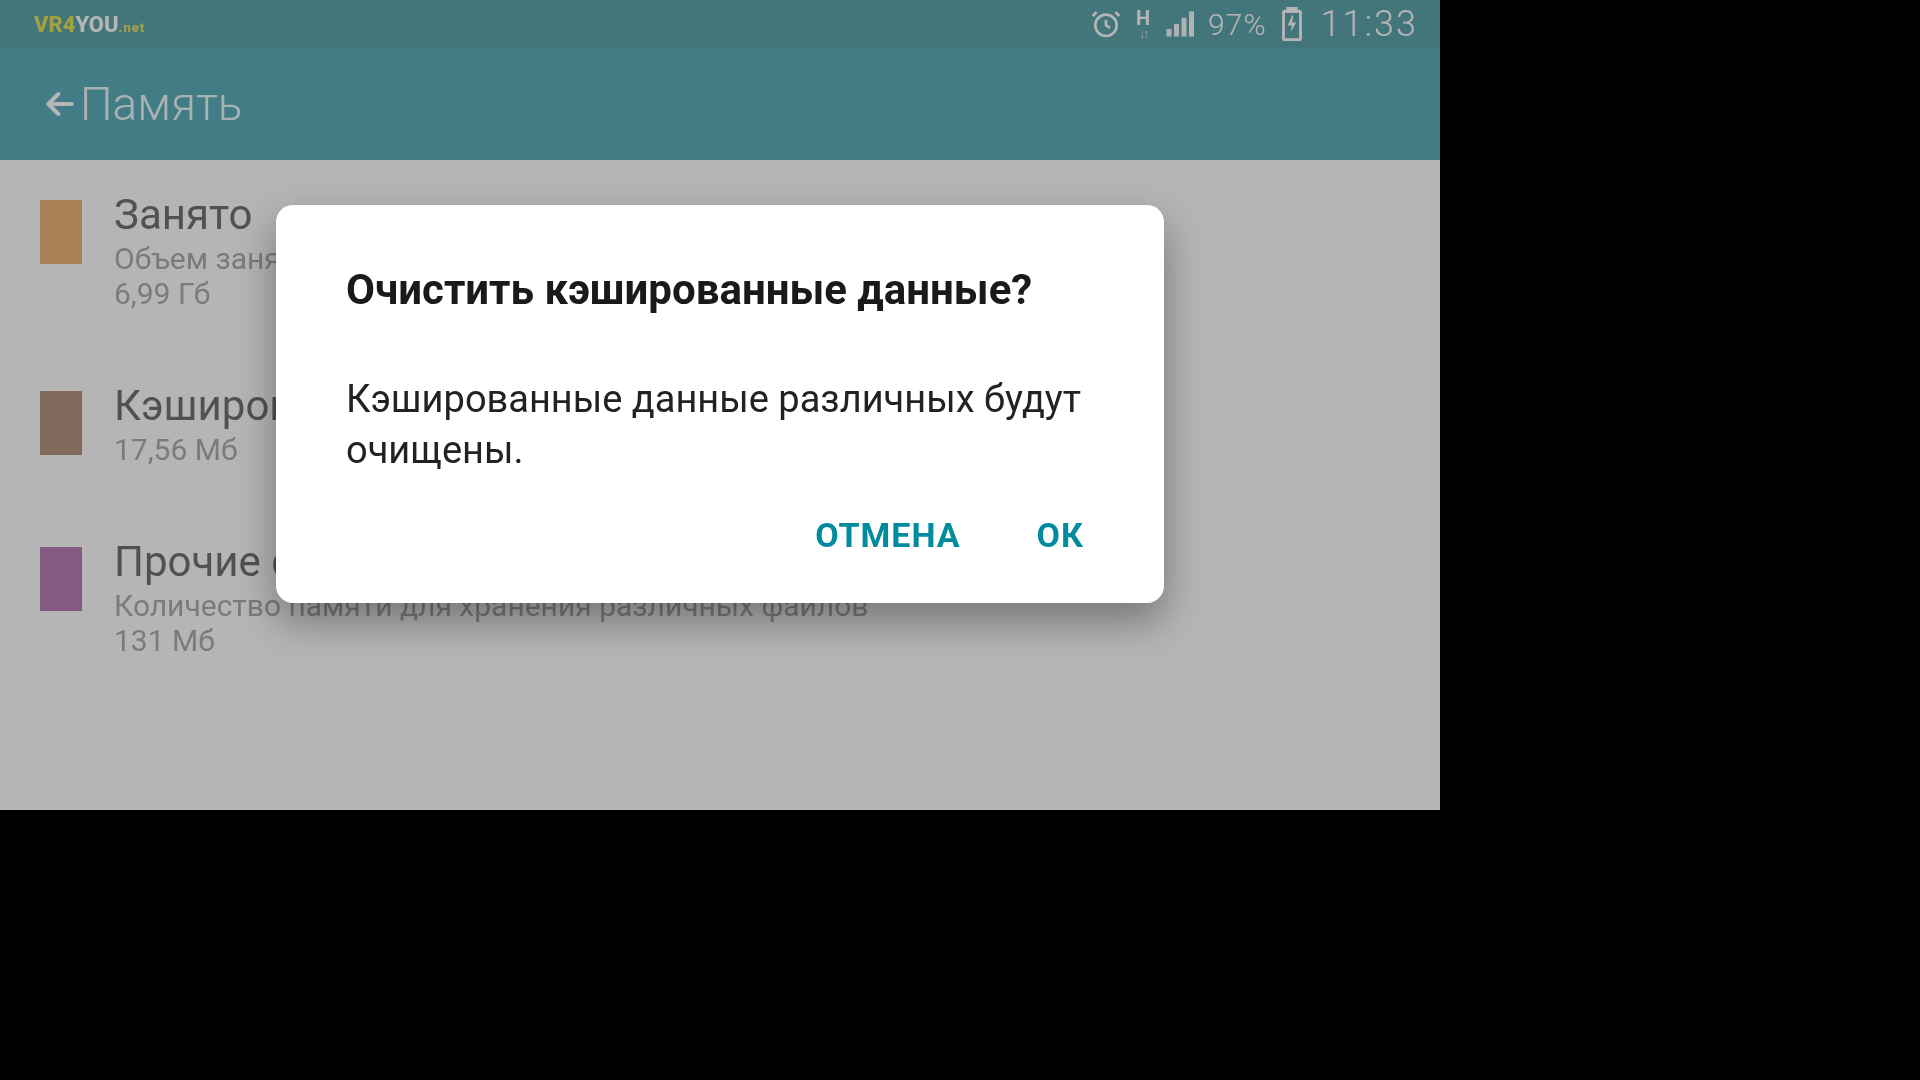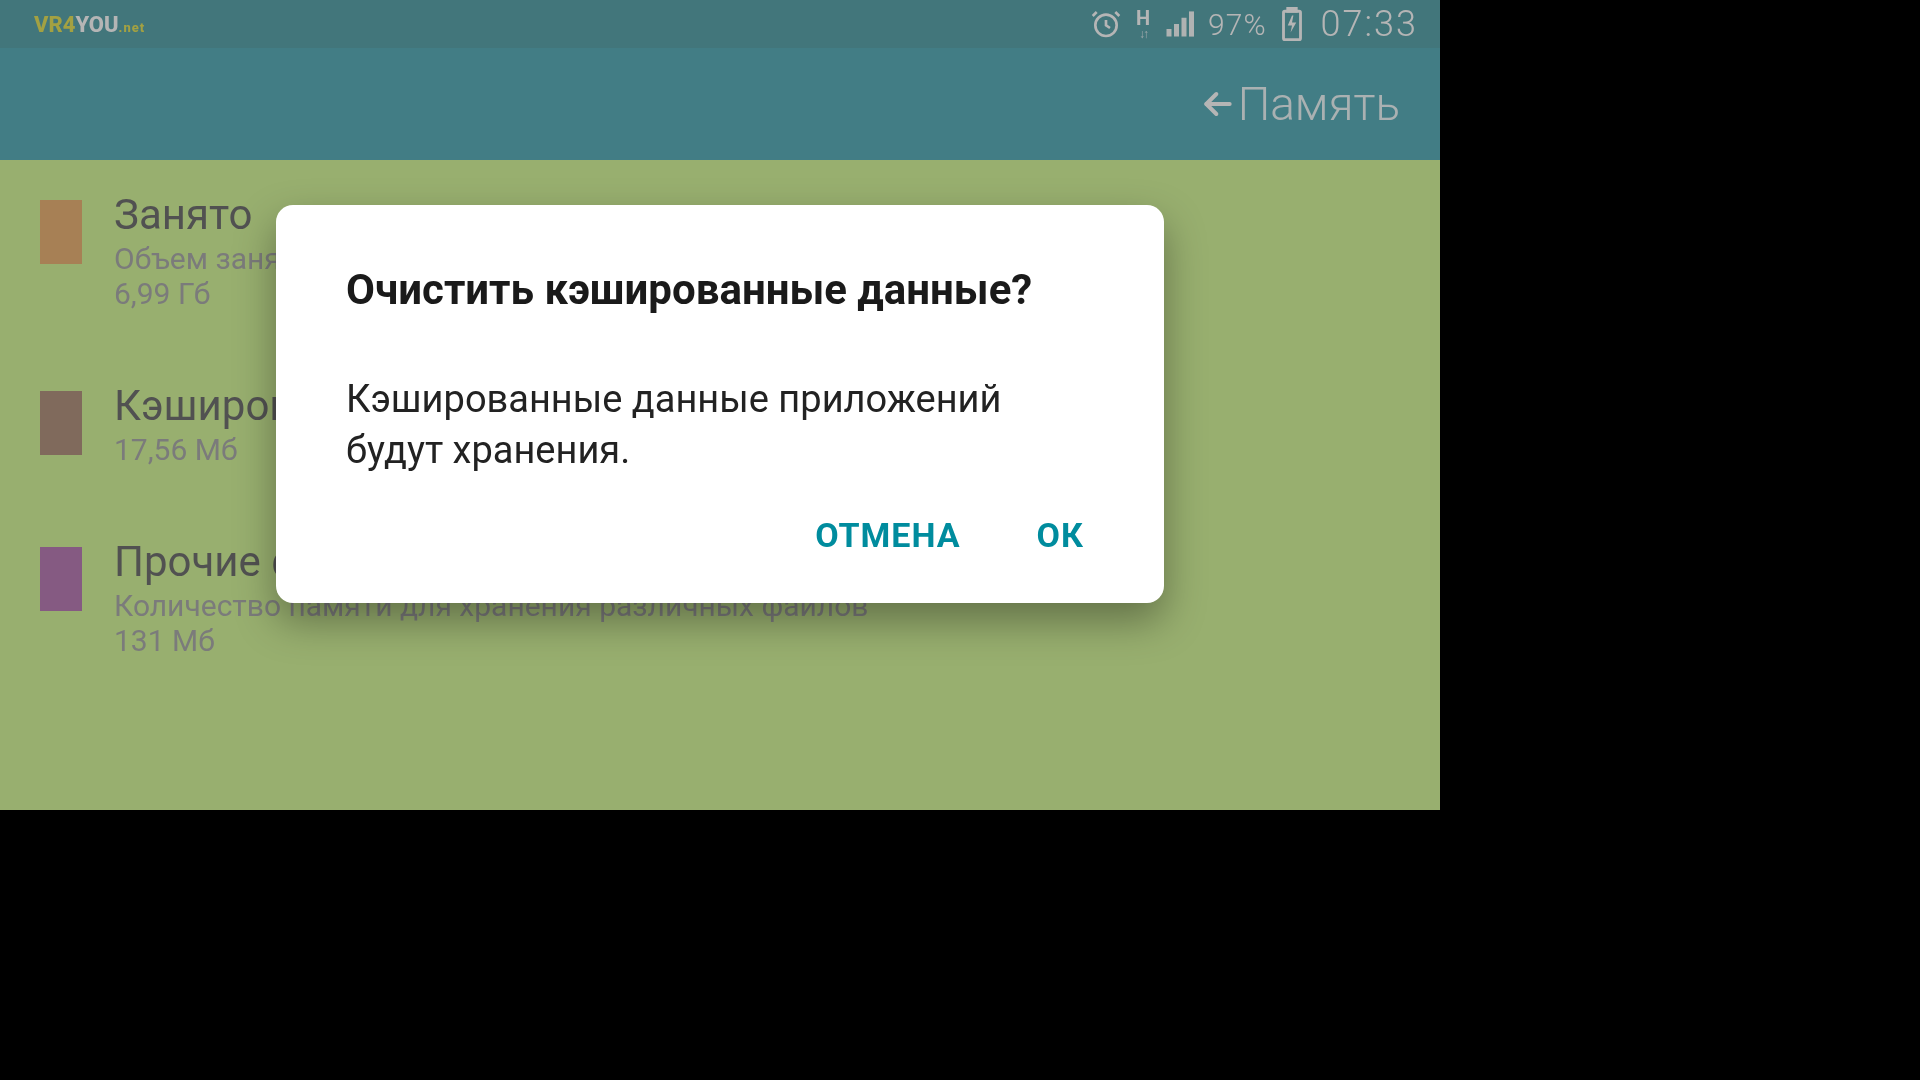--- a/index.html
+++ b/index.html
@@ -1,17 +1,17 @@
 <!DOCTYPE html>
 <html><head>
 <meta charset="utf-8">
 <style>
   * { margin:0; padding:0; box-sizing:border-box; font-family: "Roboto", "Segoe UI", Arial, sans-serif; -webkit-font-smoothing:antialiased; }
   html,body { width:1440px; height:810px; overflow:hidden; background:#000; }
-  .screen { position:relative; width:1440px; height:810px; background:#bef264; }
+  .screen { position:relative; width:1440px; height:810px; background:#ffffff; }
 
   
   .status-bar {
     height:48px; width:100%; background:#00737f;
     display:flex; align-items:center; justify-content:space-between;
     padding:0 22px 0 34px; color:#fff;
   }
   .watermark { font-weight:800; font-size:22px; }
   .watermark .vr4 { color:#d7d200; }
   .watermark .you { color:#fff; }
@@ -26,21 +26,21 @@
   .h-badge {
     display:flex; flex-direction:column; align-items:center; line-height:1;
   }
   .h-badge .h  { font-size:20px; font-weight:700; }
   .h-badge .ar { font-size:12px; opacity:.8; letter-spacing:-2px; }
 
   
   .app-bar {
     height:112px; width:100%; background:#008494;
     display:flex; align-items:center; 
-    padding:0 40px; color:#fff;justify-content:flex-end;
+    padding:0 40px; color:#fff;
   }
   .app-bar .back { width:40px; height:40px; display:flex; align-items:center; justify-content:center; cursor:pointer; }
   .app-bar .title { font-size:46px; font-weight:300; color:#e6f6f8; }
 
   
   .list { padding:30px 40px 0 40px; display:flex; flex-direction:column; gap:70px; }
   .row  { display:flex; align-items:flex-start; gap:32px; }
   .swatch { width:42px; height:64px; margin-top:10px; }
   .sw1 { background:#e08a2a; }
   .sw2 { background:#8a5a3a; }
@@ -98,21 +98,21 @@
           </svg>
       </span>
       <span class="pct">97%</span>
       <span>
         <svg width="22" height="34" viewBox="0 0 14 24" fill="none" stroke="#fff" stroke-width="2">
           <rect x="1" y="3" width="12" height="20" rx="1"></rect>
             <rect x="4" y="0" width="6" height="3" fill="#fff"></rect>
           <path d="M7 6l-3 7h3l-1 5 4-7H7l1-5z" fill="#fff" stroke="none"></path>
         </svg>
       </span>
-      <span class="clock">07:33</span>
+      <span class="clock">11:33</span>
     </div>
   </div>
 
   <div class="app-bar">
     <div class="back">
       <svg width="40" height="40" viewBox="0 0 24 24" fill="none" stroke="#fff" stroke-width="2.4" stroke-linecap="round" stroke-linejoin="round">
         <path d="M19 12H5"></path>
           <path d="M11 18l-6-6 6-6"></path>
       </svg>
     </div>
@@ -141,21 +141,21 @@
         <div class="t1">Прочие файлы</div>
         <div class="t2">Количество памяти для хранения различных файлов</div>
         <div class="t3">131 Мб</div>
       </div>
     </div>
   </div>
 
   <div class="scrim">
     <div class="dialog">
       <div class="dlg-title">Очистить кэшированные данные?</div>
-      <div class="dlg-body">Кэшированные данные приложений будут хранения.</div>
+      <div class="dlg-body">Кэшированные данные различных будут очищены.</div>
       <div class="dlg-actions">
         <button class="dlg-btn">ОТМЕНА</button>
         <button class="dlg-btn">ОК</button>
       </div>
     </div>
   </div>
 
 </div>
 
 </body></html>

